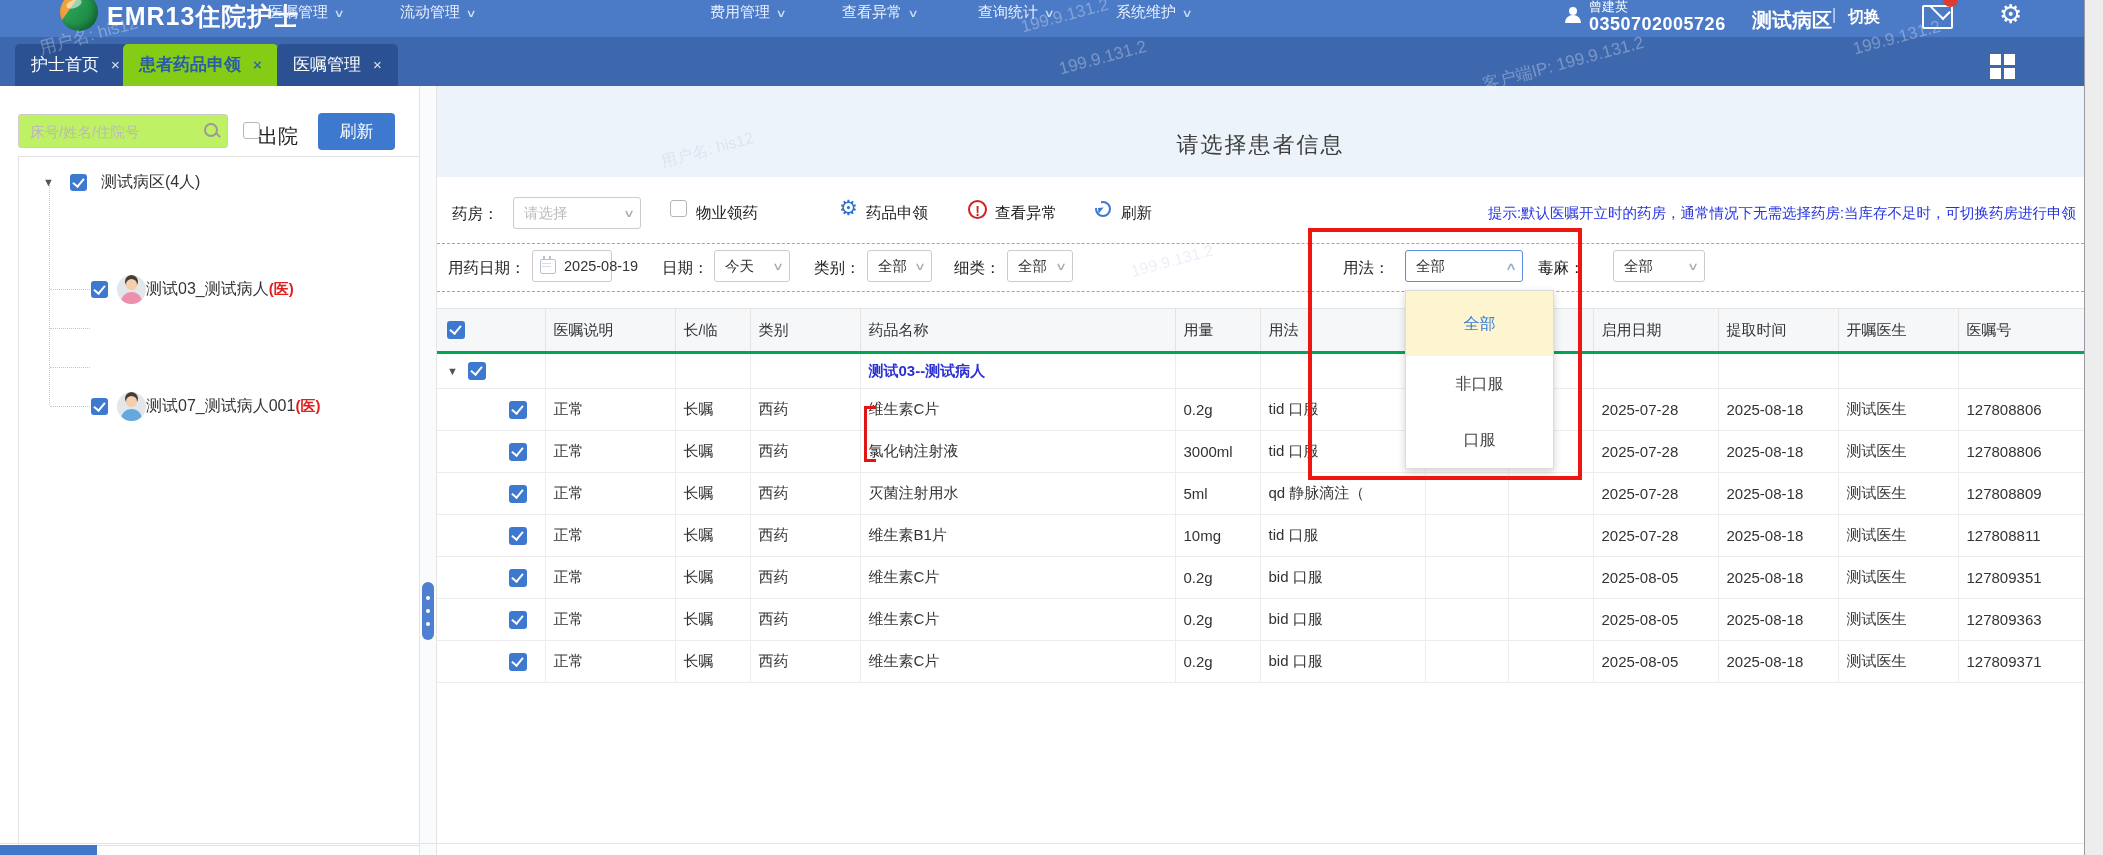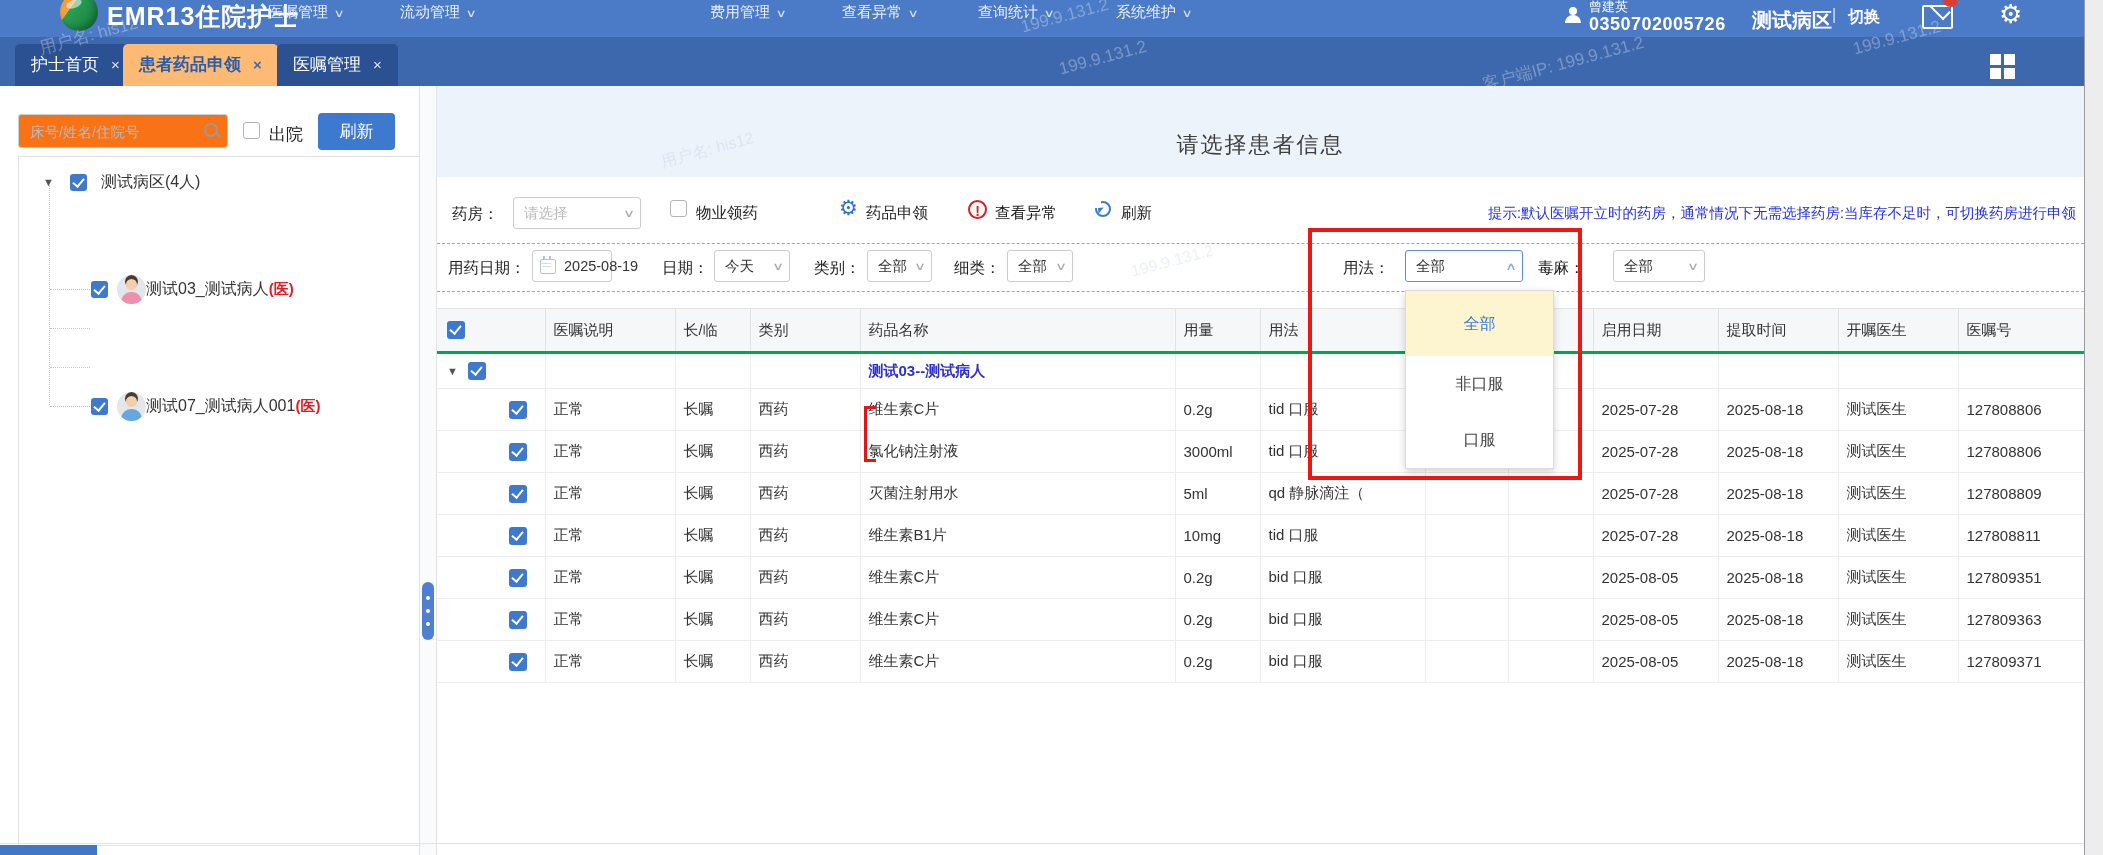--- a/index.html
+++ b/index.html
@@ -26,47 +26,47 @@
   .switch-label{position:absolute;left:1848px;top:7px;color:#fff;font-size:16px;font-weight:bold;cursor:pointer;}
   .mail-icon{position:absolute;left:1922px;top:5px;width:27px;height:20px;border:2px solid #fff;border-radius:2px;}
   .mail-icon::after{content:"";position:absolute;left:1px;top:0px;width:17px;height:9px;border-right:2px solid #fff;border-bottom:2px solid #fff;transform:rotate(45deg) translate(2px,-6px);}
   .mail-badge{position:absolute;left:1943px;top:-6px;width:15px;height:13px;border-radius:50%;background:#e03b30;}
   .gear-icon{position:absolute;left:1999px;top:-1px;color:#fff;font-size:26px;cursor:pointer;}
 
   
   .tabbar{position:absolute;left:0;top:37px;width:2103px;height:49px;background:#3e68ae;}
   .tab{position:absolute;top:7px;height:42px;line-height:42px;border-radius:5px 5px 0 0;
        padding:0 16px;font-size:17px;color:#fff;background:#2b5193;cursor:pointer;white-space:nowrap;box-sizing:border-box;}
-  .tab.active{background:#fdba74;color:#2a5ca8;font-weight:bold;text-align:right;}
+  .tab.active{background:#84cc16;color:#2a5ca8;font-weight:bold;text-align:right;}
   .tab .x{margin-left:12px;font-size:15px;opacity:.85;cursor:pointer;}
   .grid-icon{position:absolute;left:1990px;top:17px;width:25px;height:25px;cursor:pointer;}
   .grid-icon i{position:absolute;width:11px;height:11px;background:#fff;}
   .grid-icon i:nth-child(1){left:0;top:0}.grid-icon i:nth-child(2){right:0;top:0}
   .grid-icon i:nth-child(3){left:0;bottom:0}.grid-icon i:nth-child(4){right:0;bottom:0}
 
   
   .wm{position:absolute;white-space:nowrap;transform:rotate(-15deg);pointer-events:none;font-size:17px;z-index:5;}
   .wm.light{color:rgba(255,255,255,.30);}
   .wm.faint{color:rgba(110,140,205,.14);font-size:16px;}
 
   
   .content{position:absolute;left:0;top:86px;width:2103px;height:769px;background:#fff;}
 
   
-  .search-box{position:absolute;left:18px;top:28px;width:210px;height:34px;border:1px solid #ccc;border-radius:3px;box-sizing:border-box;background:#f97316;}
+  .search-box{position:absolute;left:18px;top:28px;width:210px;height:34px;border:1px solid #ccc;border-radius:3px;box-sizing:border-box;background:#bef264;}
   .search-box input{border:0;outline:0;background:transparent;width:170px;height:30px;margin:1px 0 0 9px;font-size:14.5px;color:#333;font-family:inherit;}
   .search-box input::placeholder{color:#b9b9b9;}
   .search-glyph{position:absolute;right:9px;top:8px;width:10px;height:10px;border:2px solid #9a9a9a;border-radius:50%;}
   .search-glyph::after{content:"";position:absolute;left:9px;top:9px;width:6px;height:2px;background:#9a9a9a;transform:rotate(45deg);}
   .cb{width:17px;height:17px;border-radius:3px;background:#3e79d0;position:relative;display:inline-block;cursor:pointer;flex:none;}
   .cb::after{content:"";position:absolute;left:5px;top:2px;width:5px;height:9px;border-right:2px solid #fff;border-bottom:2px solid #fff;transform:rotate(40deg);}
   .cb.empty{background:#fff;border:1px solid #b5b5b5;box-sizing:border-box;}
   .cb.empty::after{display:none;}
   .discharge-cb{position:absolute;left:243px;top:36px;}
-  .discharge-label{position:absolute;left:269px;top:37px;font-size:17px;color:#222;}
+  .discharge-label{position:absolute;left:258px;top:37px;font-size:20px;color:#222;}
   .refresh-btn{position:absolute;left:318px;top:27px;width:77px;height:37px;background:#3e79d0;color:#fff;
       font-size:17px;border:0;border-radius:4px;cursor:pointer;font-family:inherit;}
   .tree-box{position:absolute;left:18px;top:70px;width:407px;height:688px;border:1px solid #e2e2e2;background:#fff;}
   .tree-root{position:absolute;left:0px;top:10px;height:30px;display:flex;align-items:center;cursor:pointer;}
   .tree-caret{margin-left:24px;font-size:11px;color:#555;}
   .tree-root .cb{margin-left:16px;}
   .tree-root-label{margin-left:14px;font-size:16px;color:#333;}
   .tree-item{position:absolute;left:0;height:34px;display:flex;align-items:center;cursor:pointer;}
   .tree-item .cb{margin-left:72px;}
   .avatar{width:29px;height:29px;border-radius:50%;background:#e3e6ea;margin-left:9px;position:relative;overflow:hidden;flex:none;}

